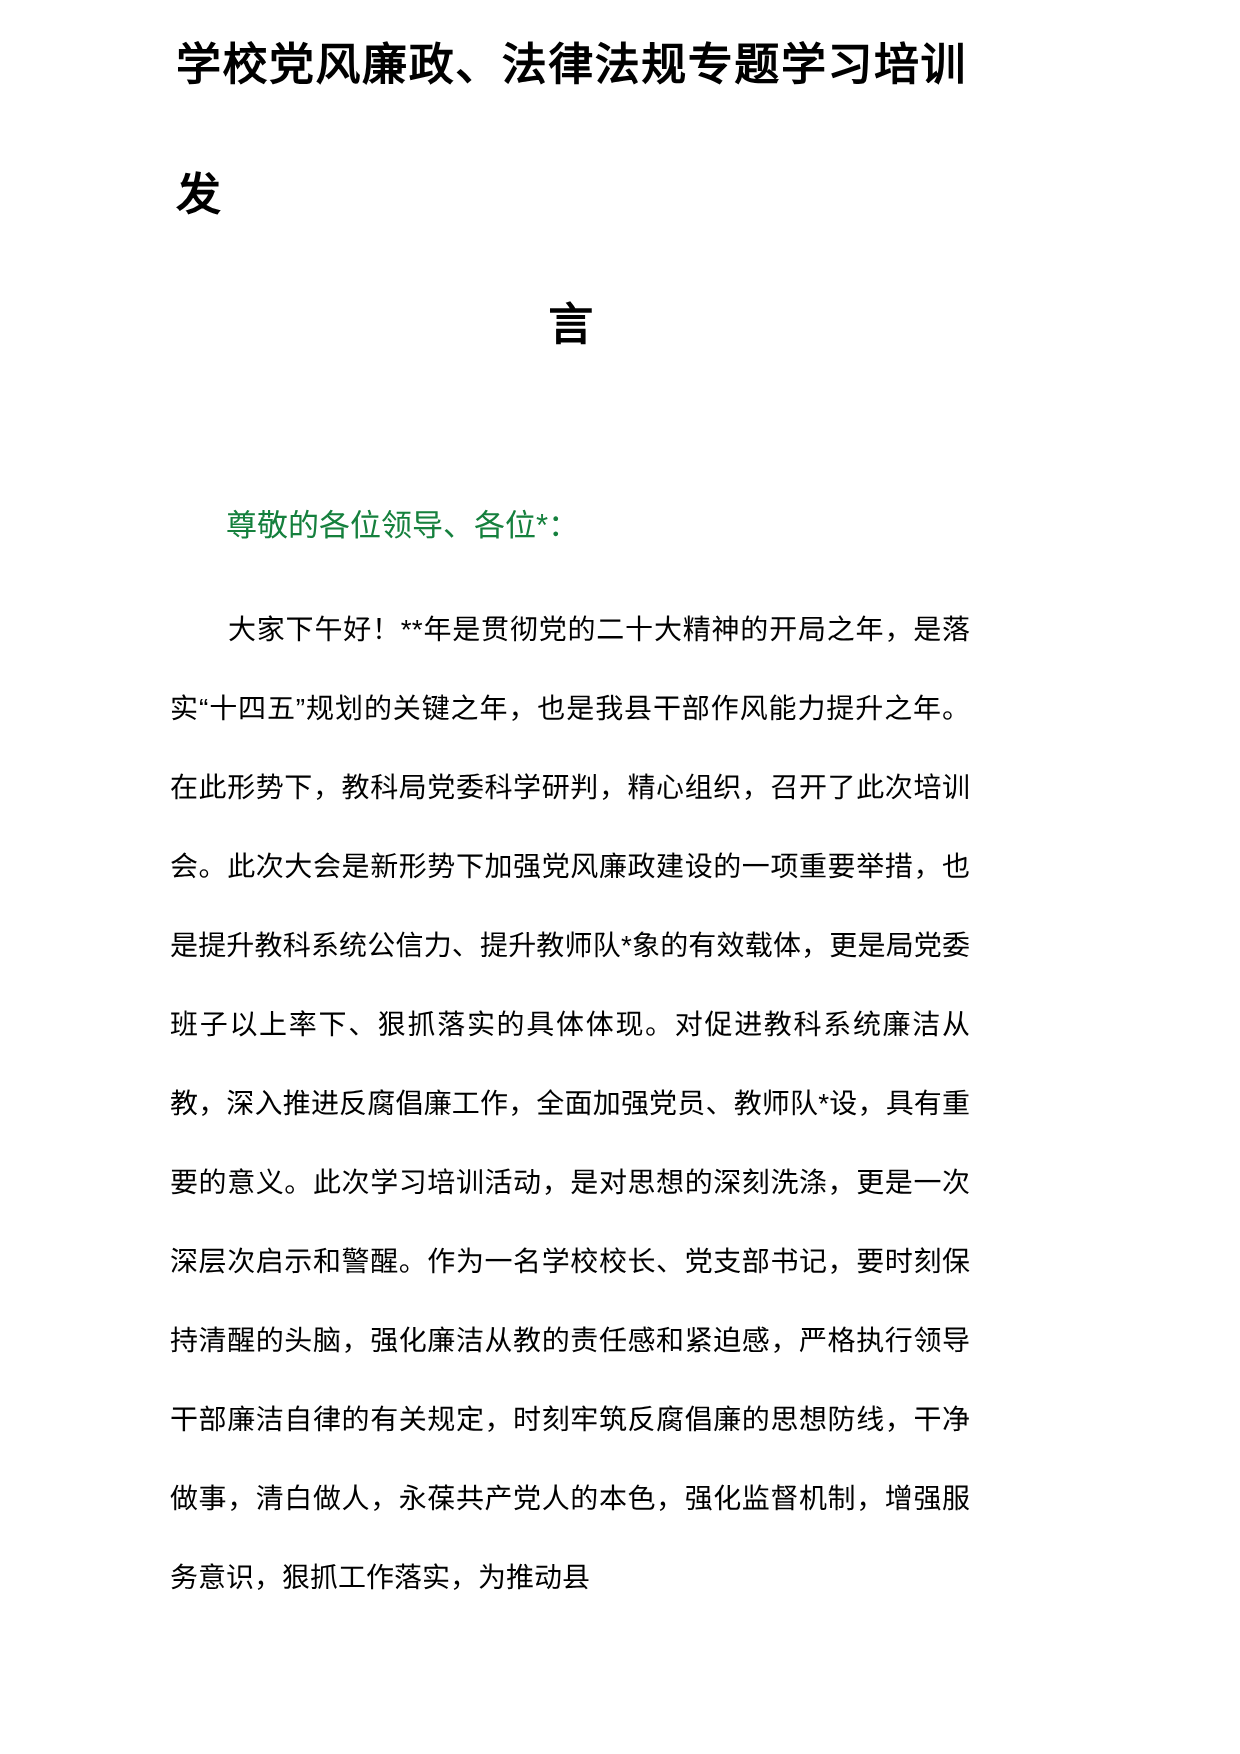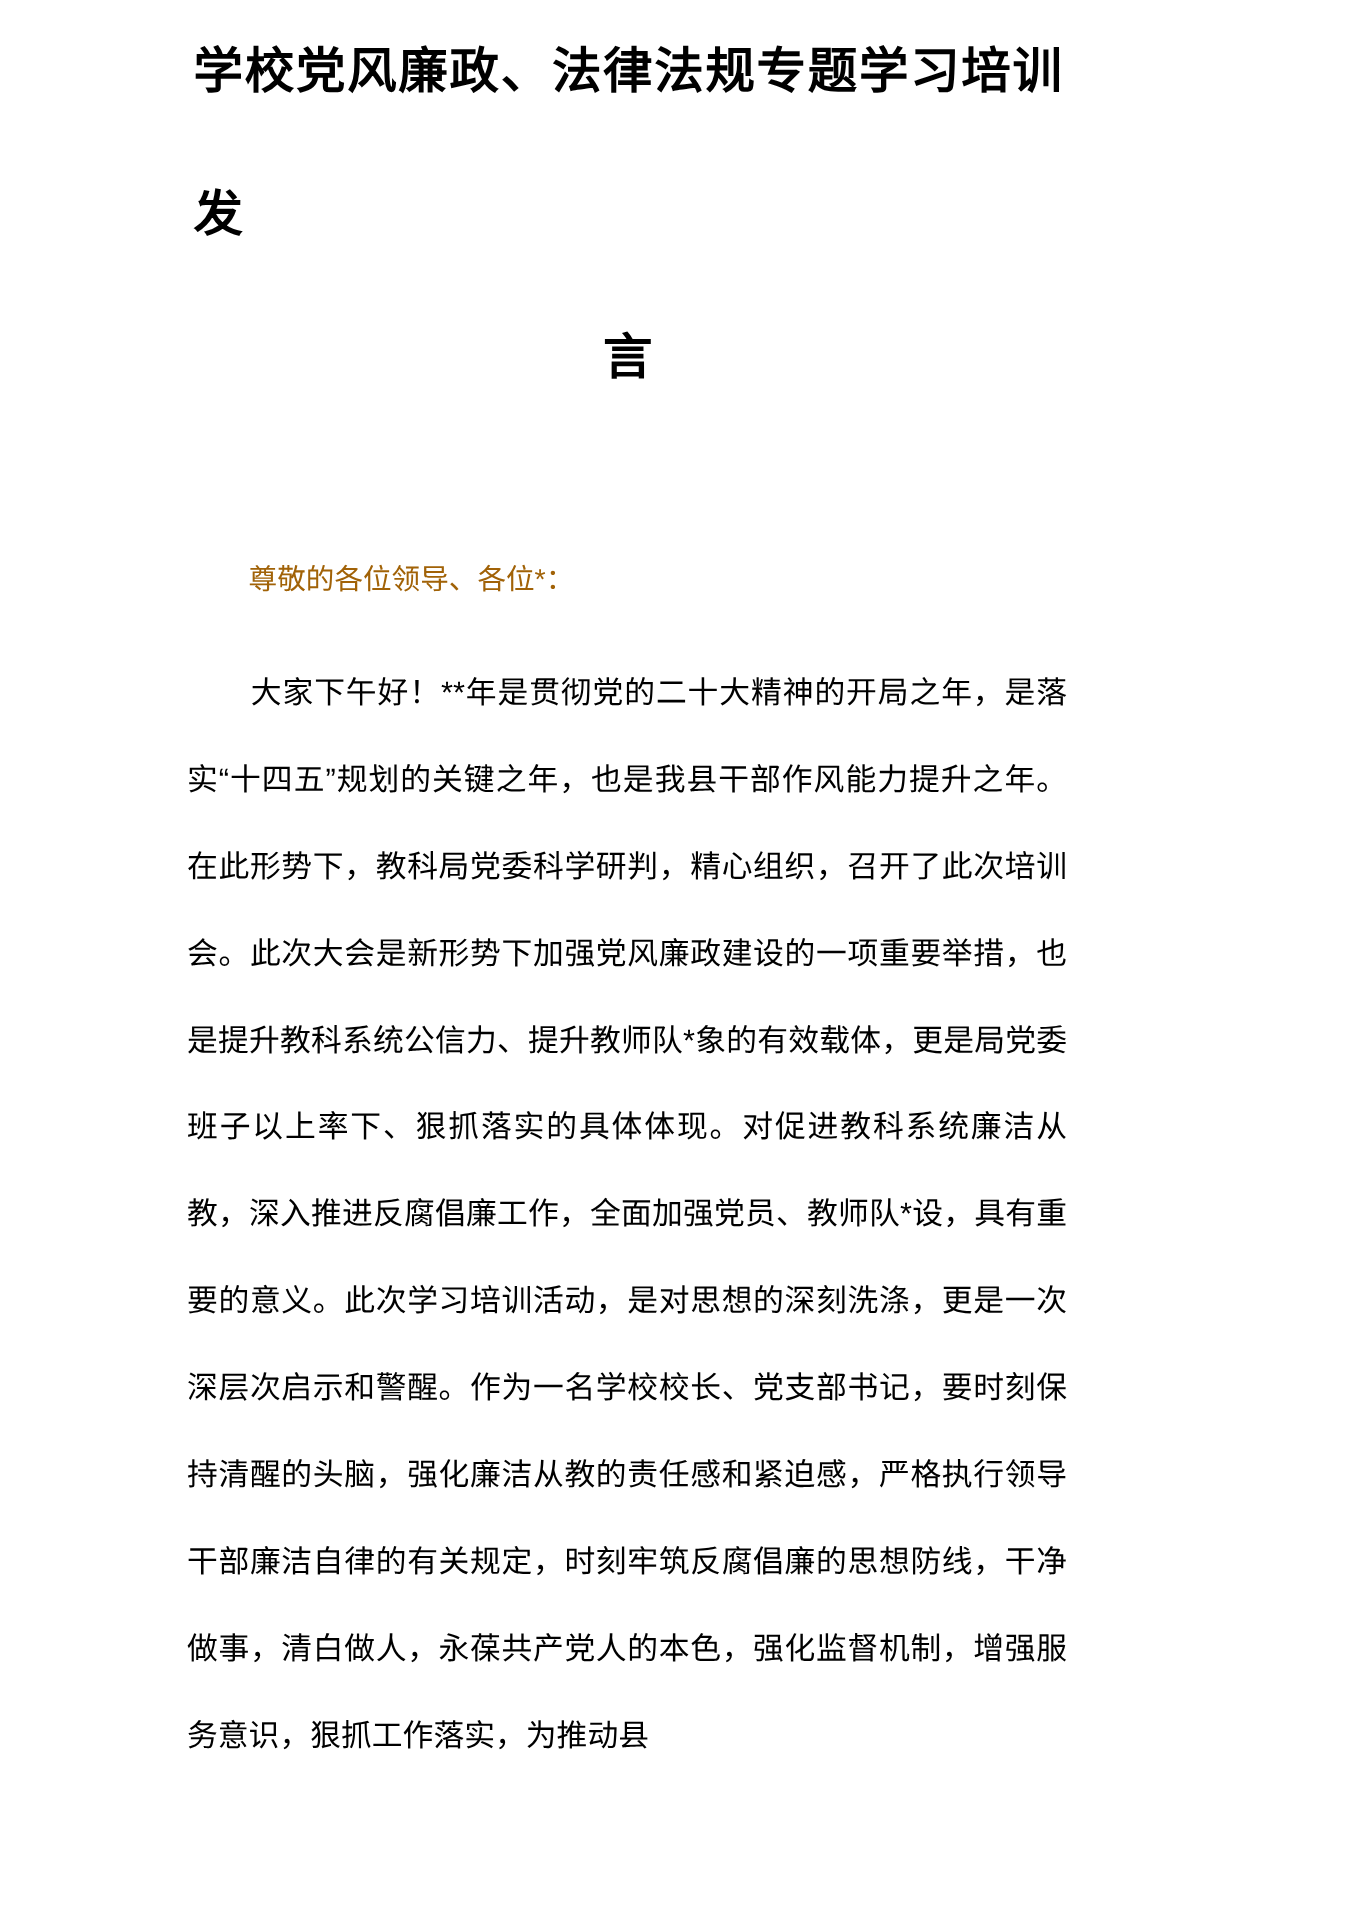--- a/index.html
+++ b/index.html
@@ -52,23 +52,23 @@
     text-align: center;
     text-align-last: center;
   }
 
   .title-spacer {
     height: 100px;
   }
 
   
   .salutation {
-    font-size: 26px;
+    font-size: 31px;
     line-height: 72px;
-    color: #a16207;
+    color: #15803d;
     padding-left: 56px;
     white-space: nowrap;
   }
 
   
   .para {
     font-size: 28px;
     line-height: 79px;
     color: #000000;
     text-align: justify;

